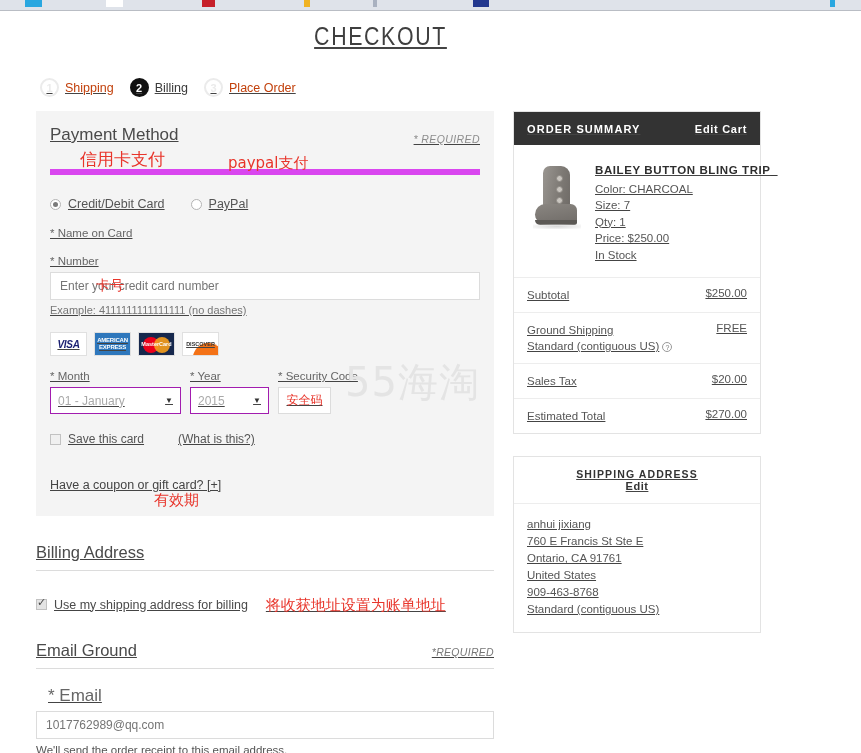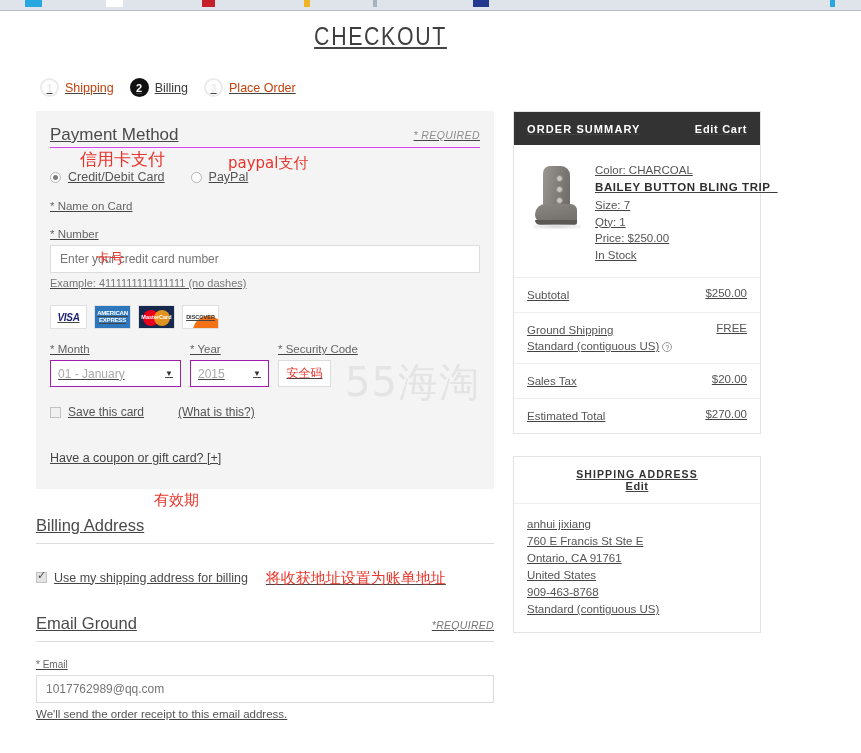--- a/index.html
+++ b/index.html
@@ -49,22 +49,22 @@
   .step.active .lbl { color:#3a3a3a; font-size:12.5px; }
 
   
   #cols { display:flex; margin:14px 0 0 36px; }
   #left { width:516px; }
   #right { width:248px; margin-left:19px; }
 
   
   #payment-panel { background:#f4f4f4; padding:14px 14px 24px 14px; position:relative; }
   .panel-head {
-    display:flex; justify-content:space-between; align-items:center;
-    border-bottom:1px solid #d946ef; padding-bottom:2px;
+    display:flex; justify-content:space-between; align-items:flex-end;
+    border-bottom:6px solid #d946ef; padding-bottom:24px;
   }
   .panel-head .h { font-size:17px; color:#4a4a4a; }
   .panel-head .req { font-size:10.5px; font-style:italic; color:#8c8c8c; letter-spacing:.4px; }
 
   .cn { color:#e8352b; font-family:"DejaVu Sans", sans-serif; position:absolute; white-space:nowrap; }
 
   .radio-row { margin:22px 0 0 0; display:flex; align-items:center; }
   .radio-row .opt { display:flex; align-items:center; margin-right:26px; }
   .rdo { width:11px; height:11px; border-radius:50%; border:1px solid #b4b4b4; background:#fff;
          margin-right:7px; position:relative; }
@@ -139,21 +139,21 @@
   .sec-head {
     display:flex; justify-content:space-between; align-items:baseline;
     border-bottom:1px solid #dcdcdc; padding:0 0 8px 0; margin-top:27px;
   }
   .sec-head .h { font-size:16.5px; color:#4a4a4a; }
   .sec-head .req { font-size:10.5px; font-style:italic; color:#777; letter-spacing:.3px; }
 
   #billing-check { display:flex; align-items:center; margin-top:24px; position:relative; }
   #billing-check .t { font-size:12.5px; color:#4a4a4a; }
 
-  #email-lab { font-size:10px; color:#666; margin:17px 0 5px 0; }
+  #email-lab { font-size:17px; color:#666; margin:17px 0 5px 12px; }
   #email-note { font-size:11.5px; color:#555; margin-top:5px; }
 
   
   .card { border:1px solid #e3e3e3; background:#fff; }
   #summary-head {
     background:#333333; color:#fff; height:33px; display:flex; align-items:center;
     justify-content:space-between; padding:0 13px;
   }
   #summary-head .t { font-size:11px; font-weight:bold; letter-spacing:1.1px;
                      font-family:"Liberation Sans Narrow","Liberation Sans",sans-serif; }
@@ -355,22 +355,22 @@
           <div id="boot">
             <span class="shaft"></span>
               <span class="foot"></span>
               <span class="sole"></span>
             <span class="b1"></span>
               <span class="b2"></span>
               <span class="b3"></span>
             <span class="shadow"></span>
           </div>
           <div id="prod-info">
+            <div id="prod-title">BAILEY BUTTON BLING TRIP_</div>
             <div>Color: CHARCOAL</div>
-            <div id="prod-title">BAILEY BUTTON BLING TRIP_</div>
             <div>Size: 7</div>
             <div>Qty: 1</div>
             <div>Price: $250.00</div>
             <div>In Stock</div>
           </div>
         </div>
 
         <div class="trow">
           <div class="lbl2">Subtotal</div>
           <div class="amt">$250.00</div>

